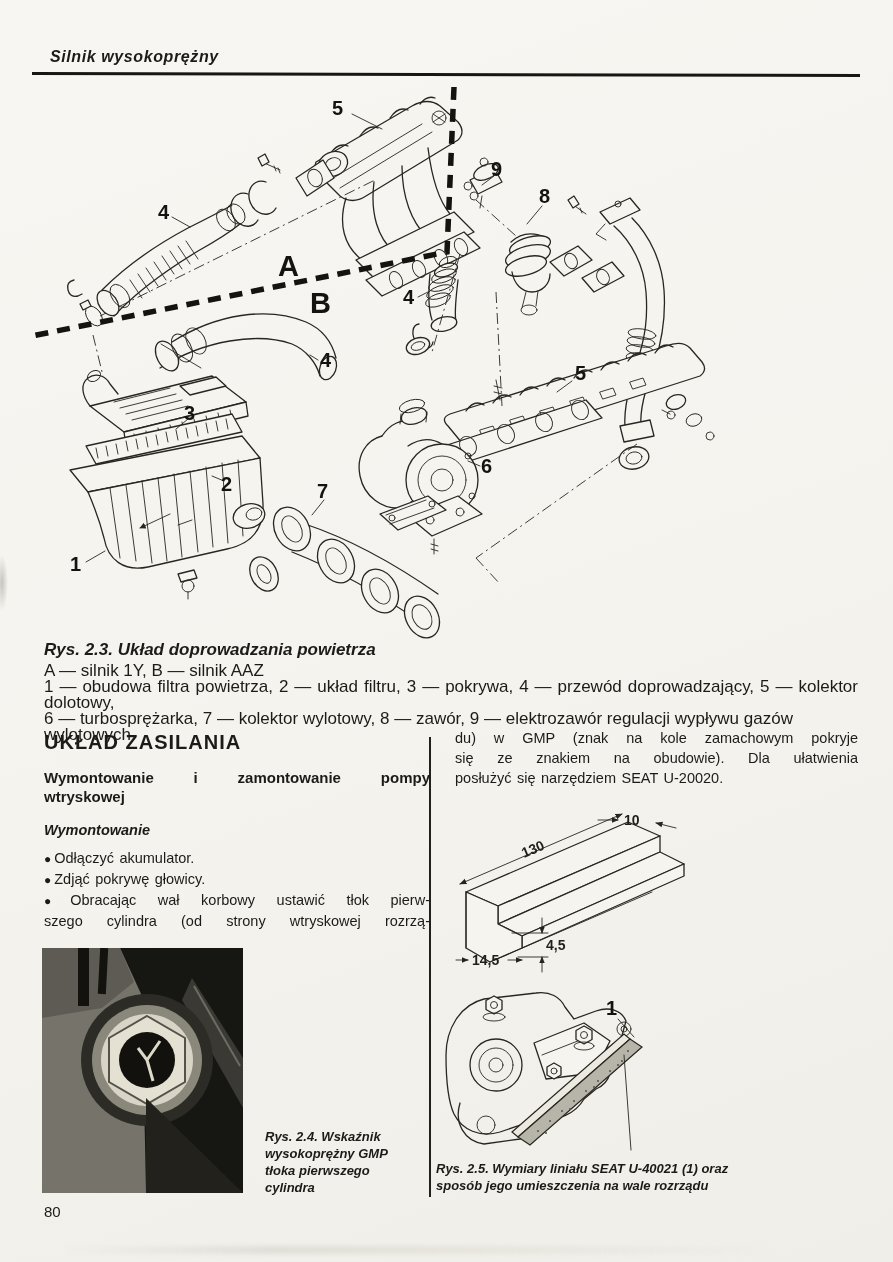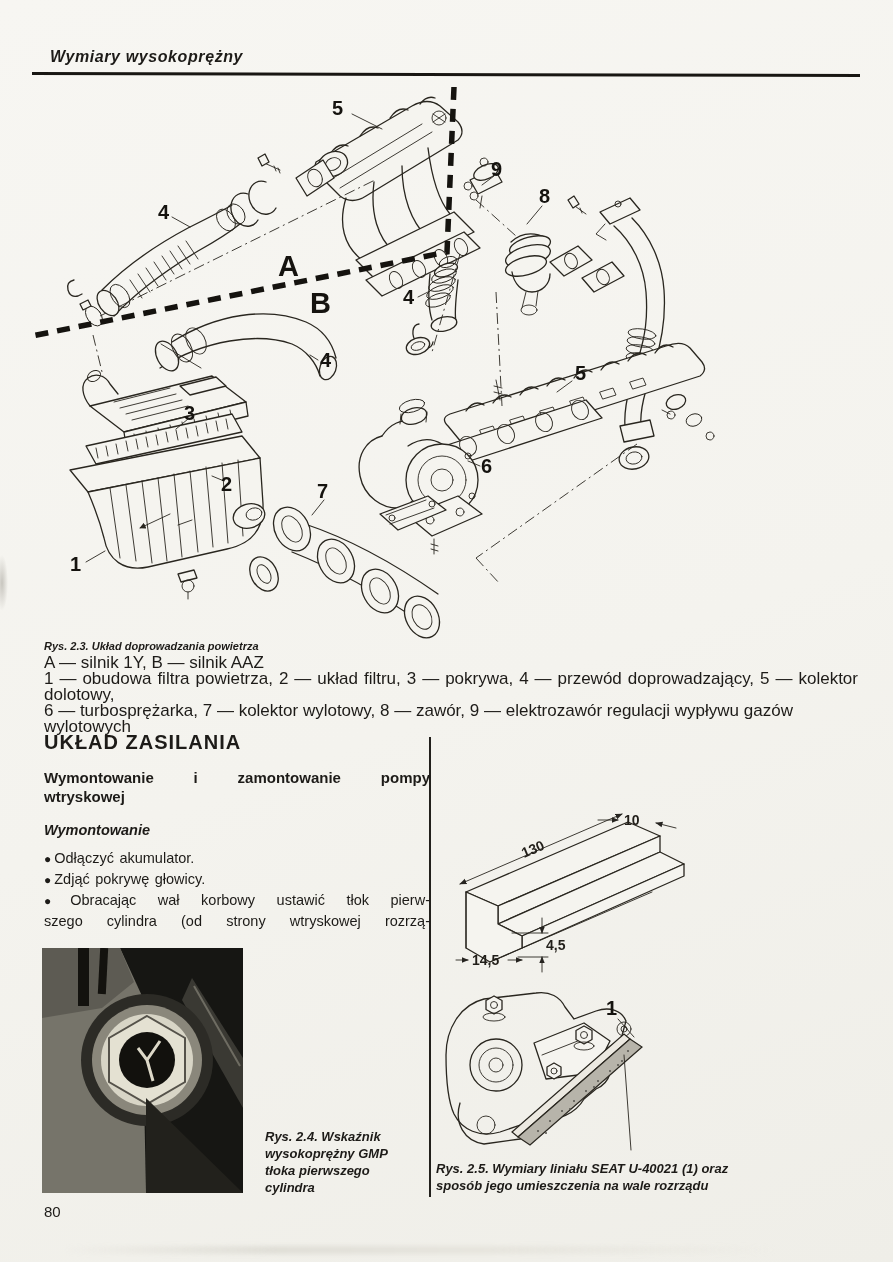--- a/index.html
+++ b/index.html
@@ -8,21 +8,21 @@
     background:linear-gradient(160deg,#f7f6f2 0%,#f4f3ee 55%,#efeee8 100%);
     font-family:"Liberation Sans",sans-serif;color:#1d1b18;overflow:hidden;
   }
   
   .hdr{position:absolute;left:50px;top:48px;font-size:16px;font-weight:bold;font-style:italic;letter-spacing:.6px;}
   .hdr-rule{position:absolute;left:32px;top:73px;width:828px;height:3px;background:#181612;transform:rotate(.15deg);}
   
   .fig23{position:absolute;left:30px;top:84px;}
   
   .cap23{position:absolute;left:44px;top:640px;width:814px;}
-  .cap23 .t{font-size:11px;font-weight:bold;font-style:italic;margin-bottom:3px;}
+  .cap23 .t{font-size:17px;font-weight:bold;font-style:italic;margin-bottom:3px;}
   .cap23 .l{font-size:17px;line-height:16px;}
   .jl{text-align:justify;text-align-last:justify;}
   
   .col-divider{position:absolute;left:429px;top:737px;width:1.6px;height:460px;background:#22201c;}
   .leftcol{position:absolute;left:44px;top:731px;width:386px;}
   .leftcol h2{font-size:20px;font-weight:bold;letter-spacing:1px;margin:0 0 14px 0;}
   .leftcol h3{font-size:15px;font-weight:bold;margin:0 0 16px 0;line-height:19px;}
   .leftcol h4{font-size:14.5px;font-weight:bold;font-style:italic;margin:0 0 10px 0;}
   .body-line{font-size:14.5px;line-height:20px;word-spacing:1.5px;}
   .bullet-dot{font-size:12px;margin-right:3px;}
@@ -45,21 +45,21 @@
   .divdash{fill:none;stroke:#15130f;stroke-width:5.5;stroke-dasharray:13 9;stroke-linecap:butt;}
   .co{font:bold 20px "Liberation Sans",sans-serif;fill:#15130f;}
   .coAB{font:bold 29px "Liberation Sans",sans-serif;fill:#15130f;}
   .dim{font:bold 14px "Liberation Sans",sans-serif;fill:#221f1a;}
 </style>
 </head>
 <body>
 
 <div class="page">
 
-  <div class="hdr">Wymiary wysokoprężny</div>
+  <div class="hdr">Silnik wysokoprężny</div>
   <div class="hdr-rule"></div>
 
   <svg class="fig23" width="830" height="558" viewBox="0 0 830 558">
     <defs>
       <marker id="arrM" viewBox="0 0 10 10" refX="9" refY="5" markerWidth="7" markerHeight="7" orient="auto-start-reverse">
         <path d="M0,0 L10,5 L0,10 z" fill="#29261f"></path>
       </marker>
     </defs>
 
     <g>
@@ -308,20 +308,25 @@
     </div>
     <div class="body-line">
       <span class="bullet-dot">●</span><span>Zdjąć pokrywę głowicy.</span>
     </div>
     <div class="body-line jl">
       <span class="bullet-dot">●</span><span>Obracając wał korbowy ustawić tłok pierw-</span>
     </div>
     <div class="body-line jl">szego cylindra (od strony wtryskowej rozrzą-</div>
   </section>
 
+  <section class="rightcol">
+    <div class="body-line jl">du) w GMP (znak na kole zamachowym pokryje</div>
+    <div class="body-line jl">się ze znakiem na obudowie). Dla ułatwienia</div>
+    <div class="body-line">posłużyć się narzędziem SEAT U-20020.</div>
+  </section>
 
   <div class="photo24">
     <svg width="201" height="245" viewBox="0 0 201 245">
       <rect x="0" y="0" width="201" height="245" fill="#15151" ;=""></rect>
       <rect x="0" y="0" width="201" height="245" fill="#161613"></rect>
       <polygon points="0,0 78,0 100,48 104,245 0,245" fill="#76746a"></polygon>
       <polygon points="0,0 78,0 92,34 60,60 0,70" fill="#5d5b53"></polygon>
       <rect x="36" y="0" width="11" height="58" fill="#13120e"></rect>
       <rect x="57" y="0" width="8" height="46" fill="#13120e" transform="rotate(3 61 23)"></rect>
       <polygon points="150,30 201,110 201,160 140,52" fill="#3a3933"></polygon>

